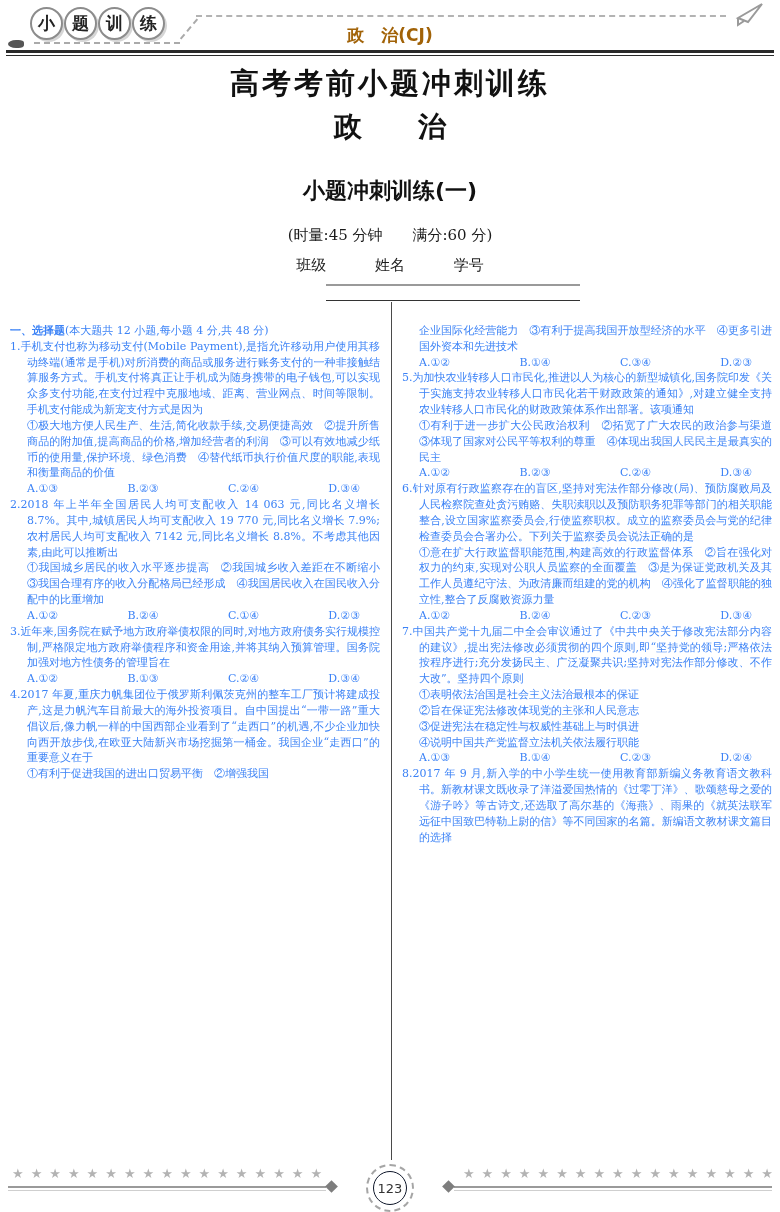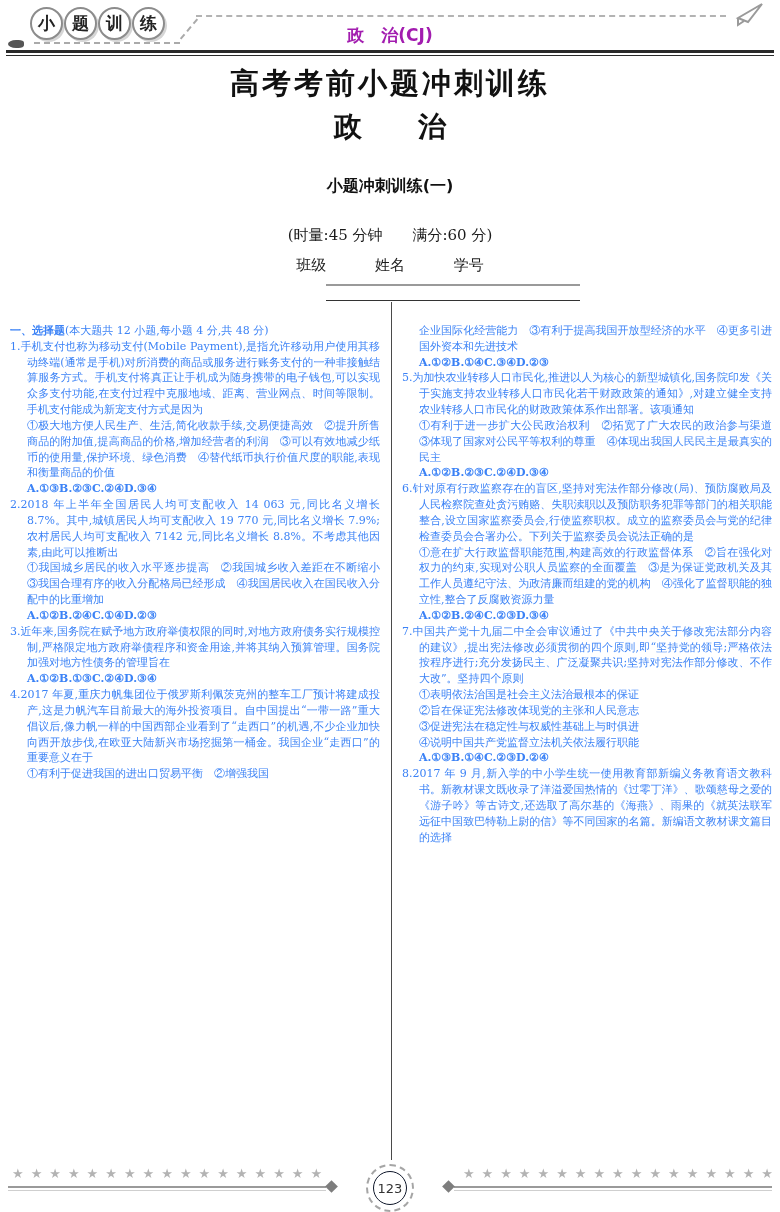--- a/index.html
+++ b/index.html
@@ -12,45 +12,45 @@
   .logo .lchar{width:29px;height:29px;border:2px solid #8c8c8c;border-radius:50%;background:#fff;
         box-shadow:2px 2px 0 #d6d6d6;display:flex;align-items:center;justify-content:center;
         font-family:"DejaVu Sans","Liberation Sans",sans-serif;font-weight:bold;font-size:17px;
         color:#222;margin-right:1px;z-index:2;}
   .nib{position:absolute;left:8px;top:40px;width:16px;height:8px;background:#555;border-radius:60% 40% 40% 60%;}
   .dash-a{position:absolute;left:34px;top:42px;width:146px;border-top:2px dashed #aaa;}
   .dash-b{position:absolute;left:176px;top:28px;width:26px;border-top:2px dashed #aaa;transform:rotate(-50deg);}
   .dash-c{position:absolute;left:196px;top:15px;width:530px;border-top:2px dashed #b3b3b3;}
   .plane{position:absolute;right:14px;top:2px;}
   .subject{position:absolute;left:0;top:24px;width:780px;text-align:center;
-        font-family:"DejaVu Sans","Liberation Sans",sans-serif;font-weight:bold;font-size:17px;color:#a21caf;}
+        font-family:"DejaVu Sans","Liberation Sans",sans-serif;font-weight:bold;font-size:17px;color:#a16207;}
   .rule{position:absolute;left:6px;right:6px;top:50px;height:2px;border-top:3px solid #2a2a2a;border-bottom:1px solid #2a2a2a;}
 
   
   .t-main{position:absolute;left:0;top:64px;width:780px;text-align:center;margin:0;
         font-family:"DejaVu Sans","Liberation Sans",sans-serif;font-weight:bold;font-size:29px;letter-spacing:3px;color:#111;}
   .t-subj{position:absolute;left:0;top:108px;width:780px;text-align:center;margin:0;
         font-family:"DejaVu Sans","Liberation Sans",sans-serif;font-weight:bold;font-size:28px;color:#111;}
   .t-sec{position:absolute;left:0;top:176px;width:780px;text-align:center;margin:0;
-        font-family:"DejaVu Sans","Liberation Sans",sans-serif;font-weight:bold;font-size:16px;color:#111;}
+        font-family:"DejaVu Sans","Liberation Sans",sans-serif;font-weight:bold;font-size:22px;color:#111;}
   .t-meta{position:absolute;left:0;top:226px;width:780px;text-align:center;margin:0;font-size:15px;color:#1b1b1b;}
   .fields{position:absolute;left:0;top:256px;width:780px;text-align:center;font-size:15px;}
   .fields .fgroup{margin:0 22px;white-space:nowrap;}
   .fields .fline{display:inline-block;width:96px;border-bottom:1px solid #333;height:14px;vertical-align:bottom;}
 
   
   .main{position:absolute;left:10px;top:302px;width:762px;height:862px;display:flex;}
   .col{width:370px;font-size:11px;line-height:1.44;text-align:justify;color:#3b82f6;margin-top:21px;}
   .col-gap{width:22px;display:flex;justify-content:center;}
   .vline{width:1px;background:#4a4a4a;height:858px;}
   .col p{margin:0;}
   .sec b{font-family:"DejaVu Sans","Liberation Sans",sans-serif;font-weight:bold;}
   .q{padding-left:17px;text-indent:-17px;}
   .qbody{padding-left:17px;}
-  .opts{display:flex;padding-left:17px;padding-right:20px;font-weight:bold;}
+  .opts{display:flex;justify-content:space-between;padding-left:17px;padding-right:20px;}
 
   
   .ftr{position:absolute;left:0;bottom:6px;width:780px;height:48px;}
   .stars{position:absolute;top:8px;font-size:13px;color:#b3b3b3;letter-spacing:7px;white-space:nowrap;}
   .stars.sl{left:12px;}
   .stars.sr{right:0px;}
   .fline{position:absolute;top:28px;height:2px;border-top:2px solid #9a9a9a;border-bottom:1px solid #cfcfcf;}
   .fline.ll{left:8px;width:318px;}
   .fline.lr{right:8px;width:318px;}
   .fdiamond{position:absolute;top:24px;width:9px;height:9px;background:#7d7d7d;transform:rotate(45deg);}

